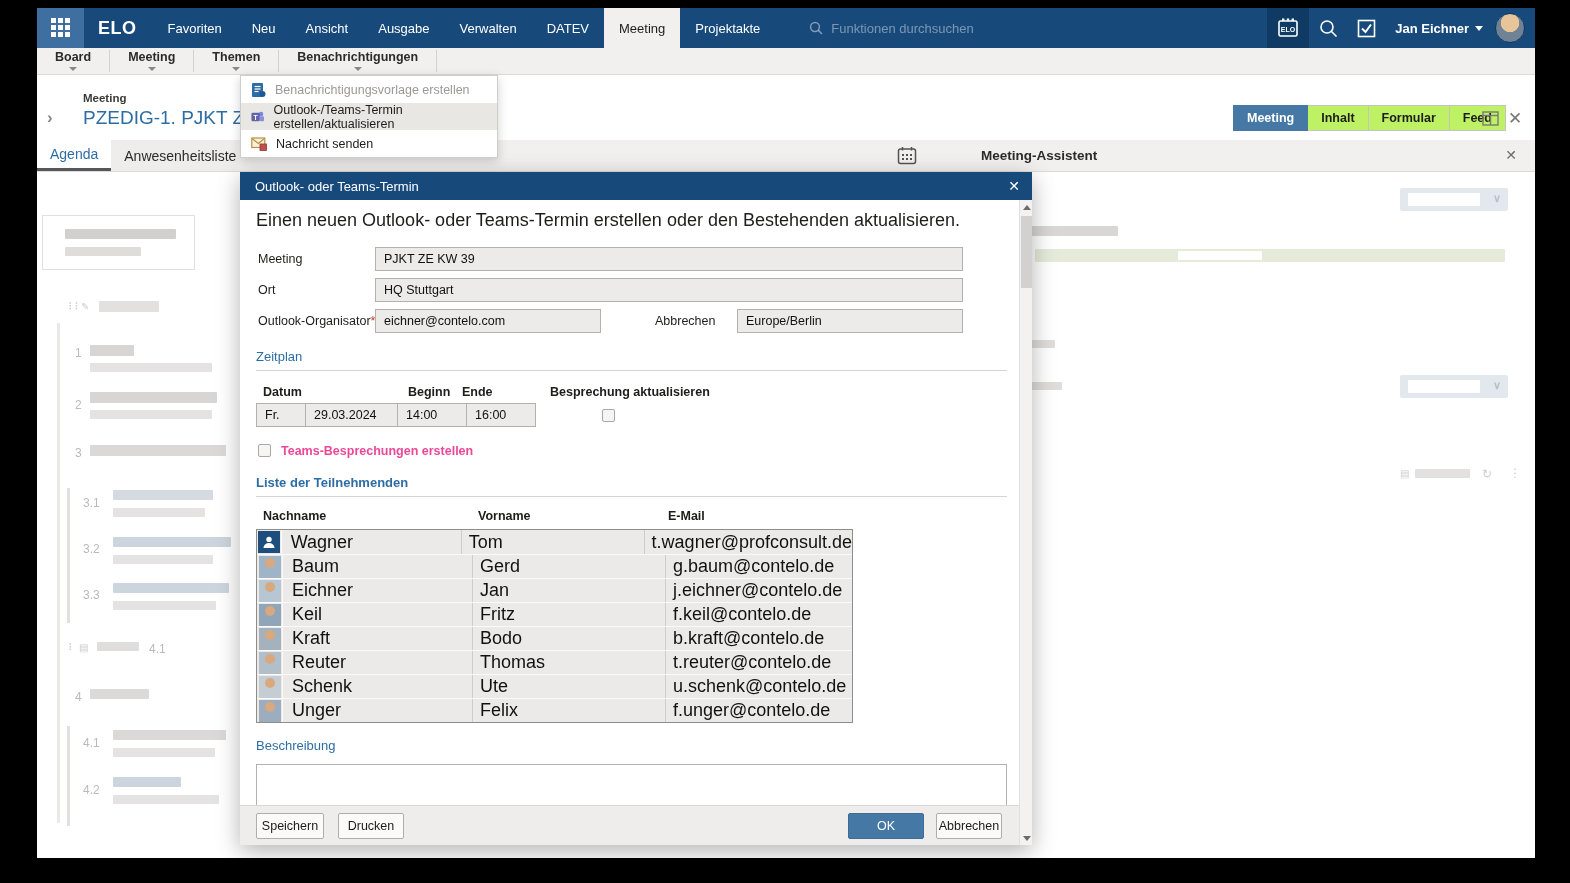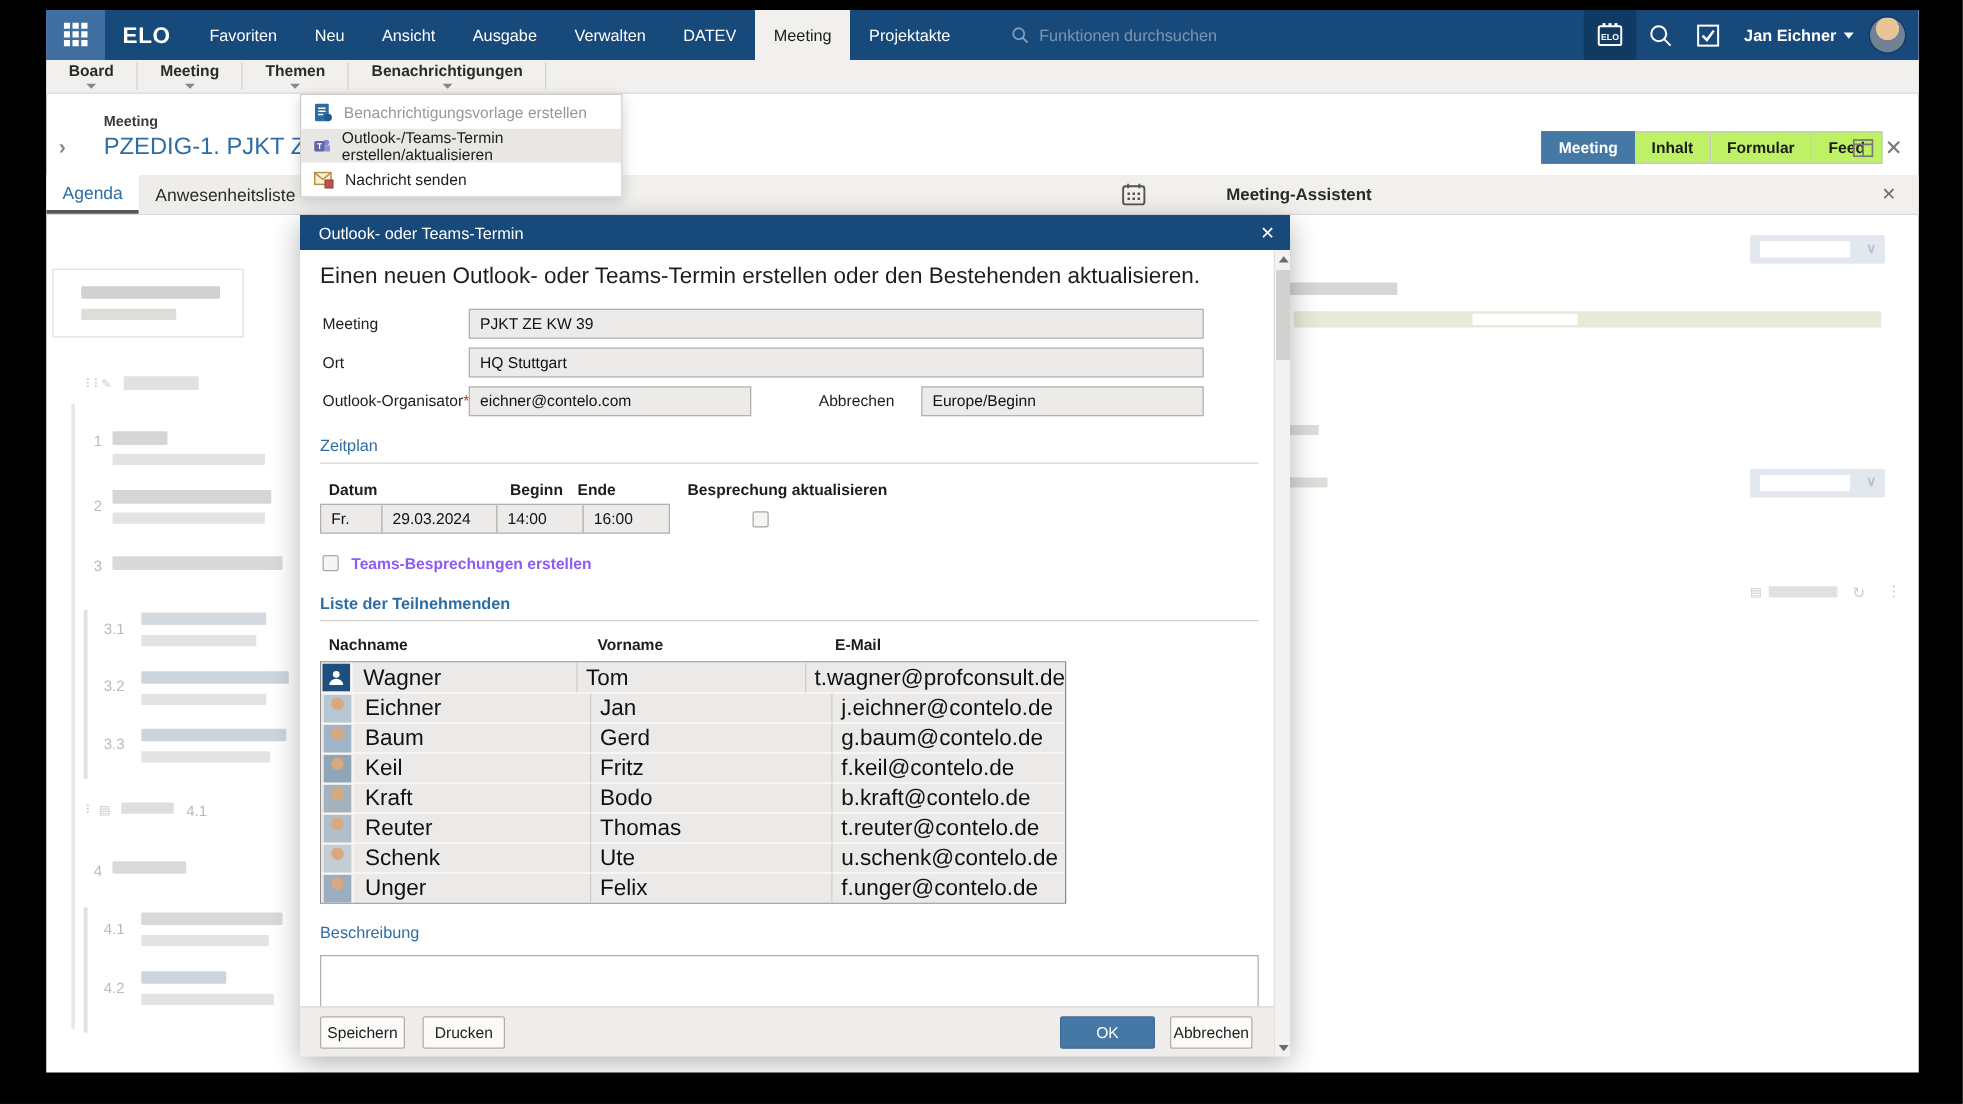--- a/index.html
+++ b/index.html
@@ -78,21 +78,21 @@
   .modal-sub { position:absolute; left:16px; top:38px; font-size:18px; color:#1d1d1b; }
 
   .f-label { position:absolute; font-size:12.5px; color:#1d1d1b; line-height:24px; }
   .f-input { position:absolute; height:24px; background:#edebe9; border:1px solid #b3b1ae; font-size:12.5px; color:#111; line-height:22px; padding:0 8px; white-space:nowrap; overflow:hidden; }
   .req { color:#c0392b; }
 
   .sec-head { position:absolute; font-size:13px; color:#2e6da4; padding-bottom:6px; border-bottom:1px solid #d7d5d2; }
   .mini-col { position:absolute; font-size:12.5px; color:#1d1d1b; font-weight:bold; }
   .date-cell { position:absolute; height:24px; background:#edebe9; border:1px solid #b3b1ae; font-size:12.5px; color:#111; line-height:22px; padding:0 8px; }
   .checkbox { position:absolute; width:13px; height:13px; background:#f6f5f3; border:1px solid #aaa8a5; border-radius:2px; }
-  .cb-label { position:absolute; font-size:12.5px; color:#8b5cf6; font-weight:bold; }
+  .cb-label { position:absolute; font-size:12.5px; color:#ec4899; font-weight:bold; }
 
   .ptable { position:absolute; left:16px; top:357px; width:597px; border:1px solid #8f8d8a; }
   .prow { display:flex; height:24px; background:#eceae8; border-top:1px solid #fbfaf9; font-size:18px; color:#111; }
   .prow:first-child { border-top:none; }
   .pc-av { width:26px; display:flex; align-items:center; justify-content:center; border-right:1px solid #fbfaf9; }
   .pc-name { width:190px; display:flex; align-items:center; padding-left:9px; border-right:1px solid #cfcdca; }
   .pc-vor { width:193px; display:flex; align-items:center; padding-left:7px; border-right:1px solid #cfcdca; }
   .pc-mail { flex:1; display:flex; align-items:center; padding-left:7px; }
   .avatar { width:22px; height:22px; position:relative; overflow:hidden; }
   .avatar.photo::before { content:""; position:absolute; top:2px; left:50%; transform:translateX(-50%); width:10px; height:10px; border-radius:50%; background:#d8a87f; }
@@ -375,21 +375,21 @@
 
       <div class="f-label" style="left:18px;top:75px;">Meeting</div>
       <div class="f-input" style="left:135px;top:75px;width:588px;">PJKT ZE KW 39</div>
 
       <div class="f-label" style="left:18px;top:106px;">Ort</div>
       <div class="f-input" style="left:135px;top:106px;width:588px;">HQ Stuttgart</div>
 
       <div class="f-label" style="left:18px;top:137px;"><span>Outlook-Organisator</span><span class="req">*</span></div>
       <div class="f-input" style="left:135px;top:137px;width:226px;">eichner@contelo.com</div>
       <div class="f-label" style="left:415px;top:137px;">Abbrechen</div>
-      <div class="f-input" style="left:497px;top:137px;width:226px;">Europe/Beginn</div>
+      <div class="f-input" style="left:497px;top:137px;width:226px;">Europe/Berlin</div>
 
       <div class="sec-head" style="left:16px;top:177px;width:751px;">Zeitplan</div>
       <div class="mini-col" style="left:23px;top:213px;">Datum</div>
       <div class="mini-col" style="left:168px;top:213px;">Beginn</div>
       <div class="mini-col" style="left:222px;top:213px;">Ende</div>
       <div class="mini-col" style="left:310px;top:213px;">Besprechung aktualisieren</div>
 
       <div class="date-cell" style="left:16px;top:231px;width:50px;">Fr.</div>
       <div class="date-cell" style="left:65px;top:231px;width:93px;">29.03.2024</div>
       <div class="date-cell" style="left:157px;top:231px;width:70px;">14:00</div>
@@ -413,33 +413,33 @@
                   <path d="M1.5 13 a5.5 5 0 0 1 11 0 z" fill="#fff"></path>
                 </svg>
           </div>
             </div>
           <div class="pc-name">Wagner</div>
           <div class="pc-vor">Tom</div>
           <div class="pc-mail">t.wagner@profconsult.de</div>
         </div>
         <div class="prow">
           <div class="pc-av">
+              <div class="avatar photo" style="background:#9fb4c6;"></div>
+            </div>
+          <div class="pc-name">Baum</div>
+          <div class="pc-vor">Gerd</div>
+          <div class="pc-mail">g.baum@contelo.de</div>
+        </div>
+        <div class="prow">
+          <div class="pc-av">
               <div class="avatar photo" style="background:#b6c6d2;"></div>
             </div>
           <div class="pc-name">Eichner</div>
           <div class="pc-vor">Jan</div>
           <div class="pc-mail">j.eichner@contelo.de</div>
-        </div>
-        <div class="prow">
-          <div class="pc-av">
-              <div class="avatar photo" style="background:#9fb4c6;"></div>
-            </div>
-          <div class="pc-name">Baum</div>
-          <div class="pc-vor">Gerd</div>
-          <div class="pc-mail">g.baum@contelo.de</div>
         </div>
         <div class="prow">
           <div class="pc-av">
               <div class="avatar photo" style="background:#8fa6b8;"></div>
             </div>
           <div class="pc-name">Keil</div>
           <div class="pc-vor">Fritz</div>
           <div class="pc-mail">f.keil@contelo.de</div>
         </div>
         <div class="prow">

